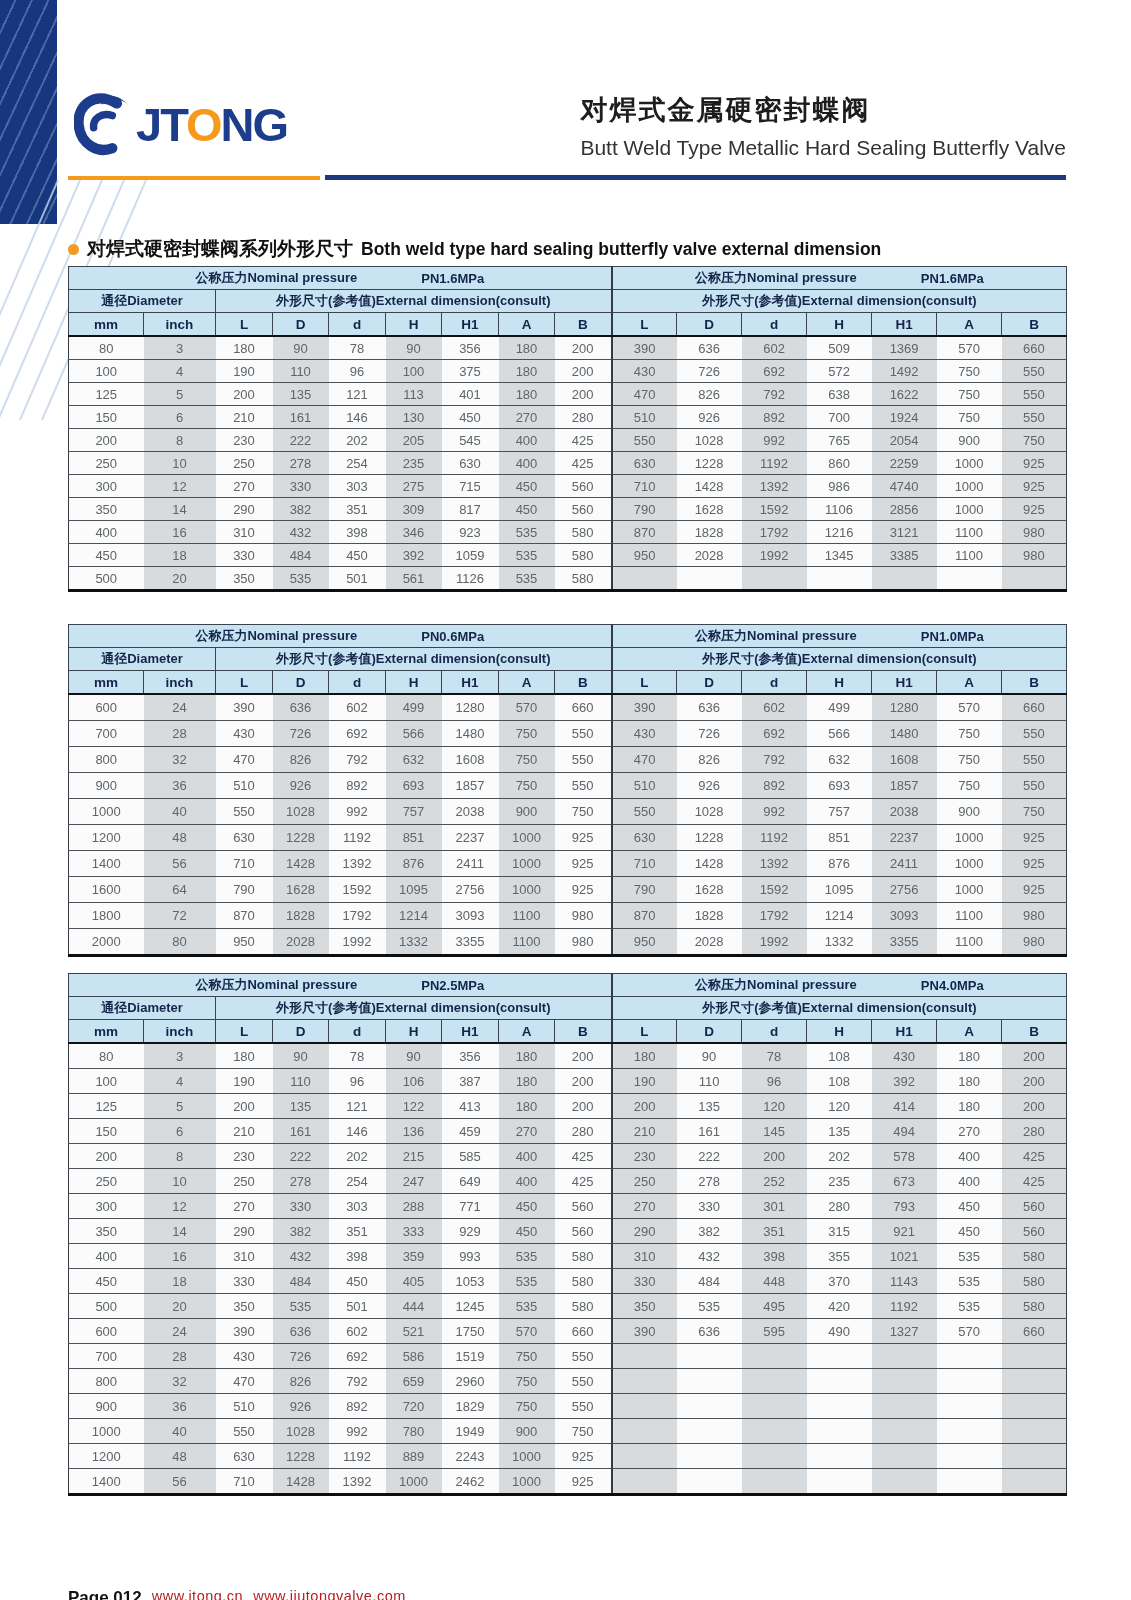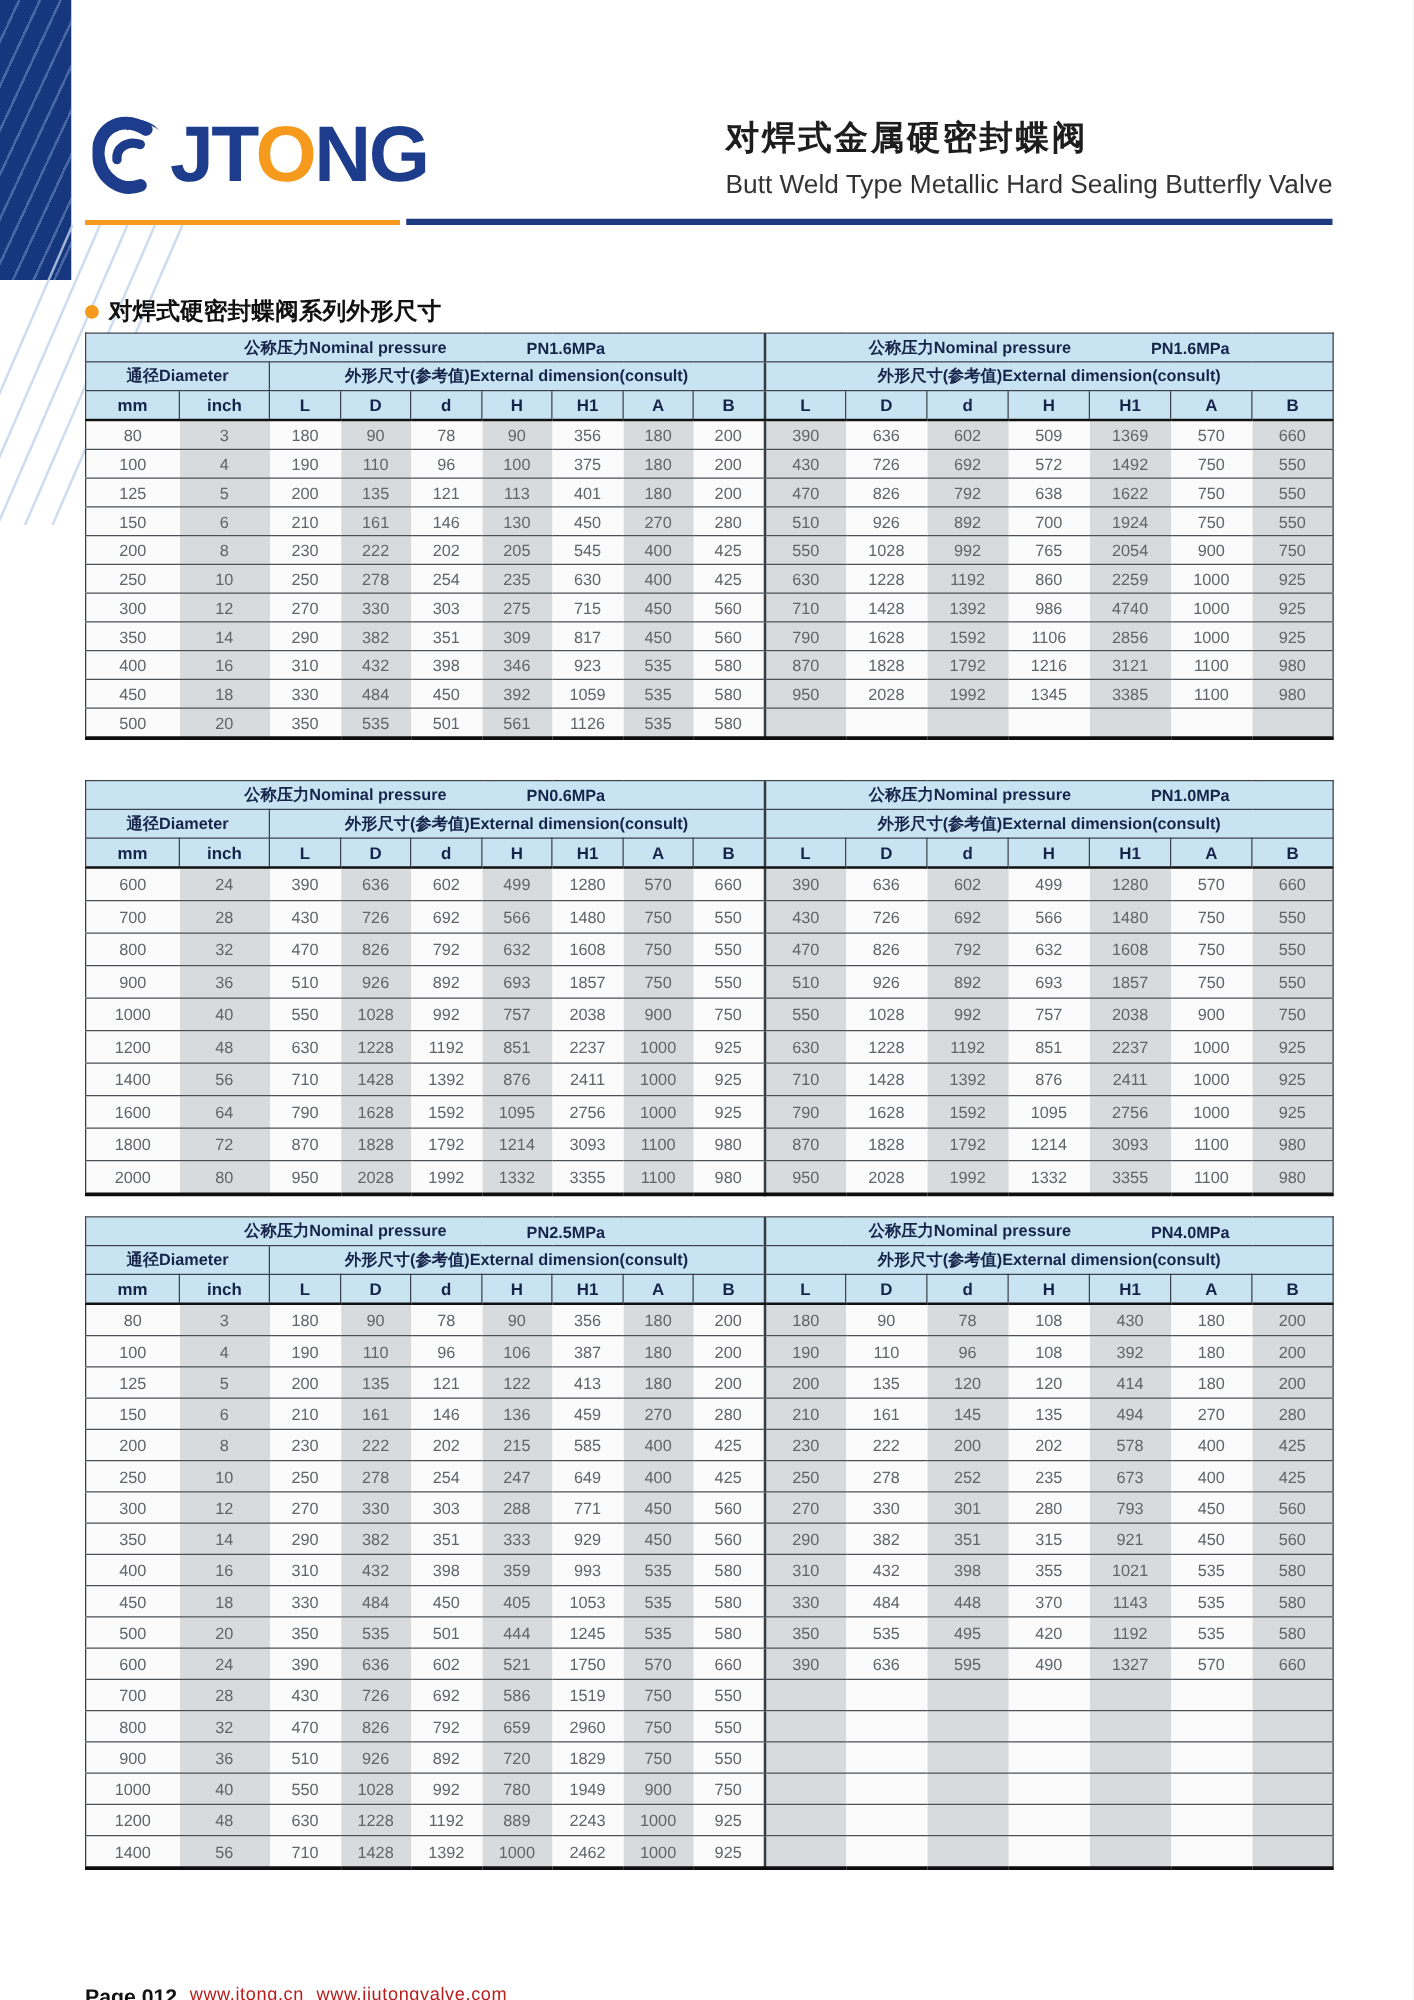--- a/index.html
+++ b/index.html
@@ -17,21 +17,21 @@
     overflow:hidden;
   }
   .corner-band::after{
     content:"";position:absolute;inset:0;
     background:repeating-linear-gradient(115deg,
       transparent 0 13px, rgba(160,190,235,.35) 13px 15px);
   }
   .corner-lines{position:absolute;left:0;top:180px;pointer-events:none;}
   
   .logo{position:absolute;left:74px;top:92px;display:flex;align-items:center;gap:6px;}
-  .logo-text{font-size:63px;font-weight:bold;letter-spacing:-2px;color:#1e3c8c;line-height:1;}
+  .logo-text{font-size:47px;font-weight:bold;letter-spacing:-2px;color:#1e3c8c;line-height:1;}
   .logo-text .o{color:#f59a1d;}
   .titles{position:absolute;right:65px;top:92px;text-align:left;color:#2b2b2b;}
   .title-cn{font-size:27px;font-weight:bold;letter-spacing:2px;color:#1d1d1d;}
   .title-en{font-size:21px;margin-top:8px;color:#333;}
   .rule-orange{position:absolute;left:68px;top:176px;width:252px;height:4px;background:#f59a1d;}
   .rule-navy{position:absolute;left:325px;top:175px;width:741px;height:5px;background:#1c3a7e;}
   
   .section{position:absolute;left:68px;top:236px;display:flex;align-items:center;gap:8px;}
   .bullet{width:11px;height:11px;border-radius:50%;background:#f59a1d;flex:0 0 auto;}
   .section-cn{font-size:19px;font-weight:bold;color:#111;}
@@ -97,20 +97,21 @@
     <div class="title-cn">对焊式金属硬密封蝶阀</div>
     <div class="title-en">Butt Weld Type Metallic Hard Sealing Butterfly Valve</div>
   </div>
 
   <div class="rule-orange"></div>
   <div class="rule-navy"></div>
 
   <div class="section">
     <span class="bullet"></span>
     <span class="section-cn">对焊式硬密封蝶阀系列外形尺寸</span>
+    <span class="section-en">Both weld type hard sealing butterfly valve external dimension</span>
   </div>
 
   <div class="tables-area">
       <table class="dim-table t0">
         <colgroup>
           <col style="width: 75px;">
           <col style="width: 72px;">
           <col style="width: 57px;">
           <col style="width: 56px;">
           <col style="width: 57px;">

